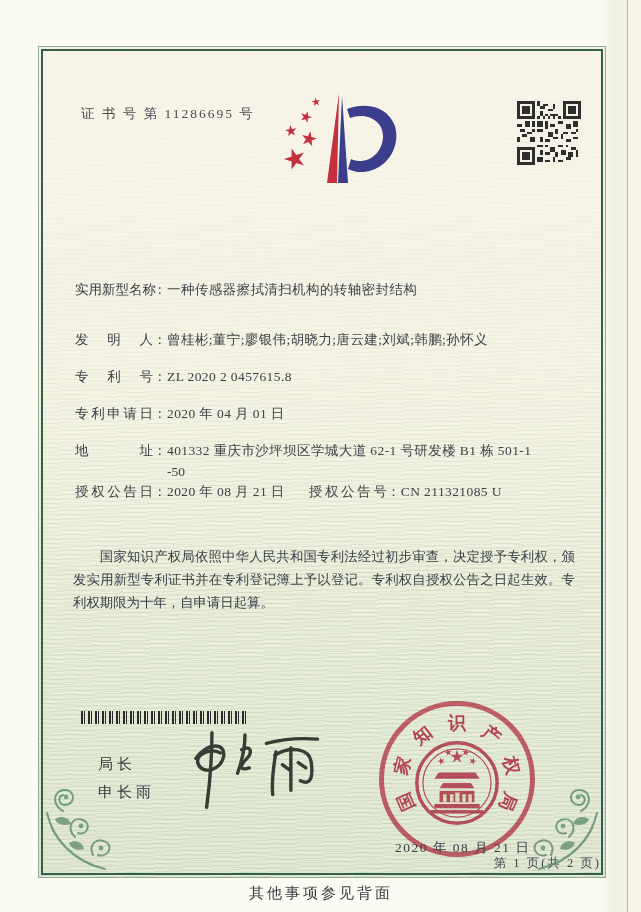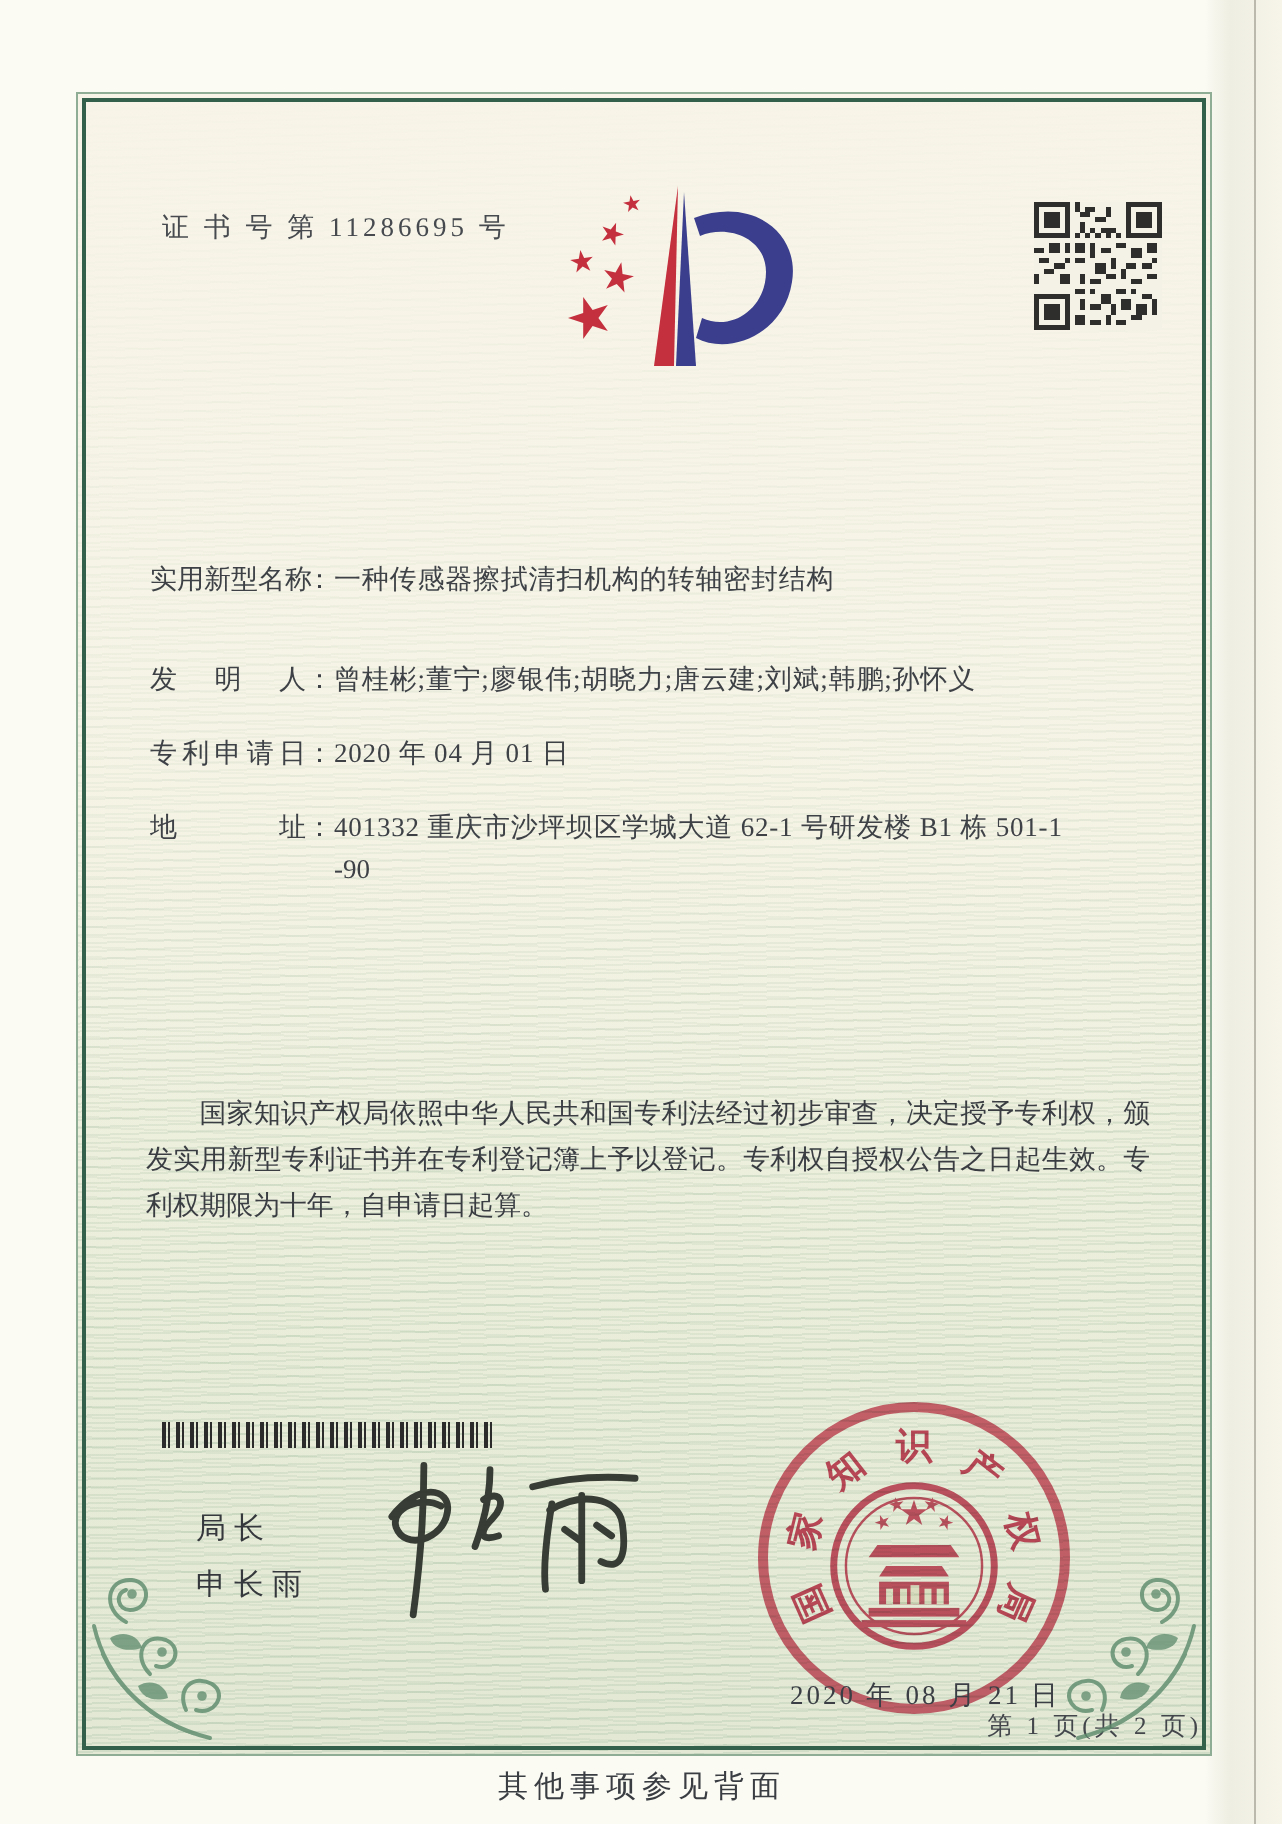--- a/index.html
+++ b/index.html
@@ -127,25 +127,31 @@
 
 
     <div class="fields">
       <div class="row row-name">
         <span class="flabel">实用新型名称</span><span class="colon">：</span><span class="fvalue">一种传感器擦拭清扫机构的转轴密封结构</span>
       </div>
       <div class="row">
         <span class="flabel">发明人</span><span class="colon">：</span><span class="fvalue">曾桂彬;董宁;廖银伟;胡晓力;唐云建;刘斌;韩鹏;孙怀义</span>
       </div>
       <div class="row">
+        <span class="flabel">专利号</span><span class="colon">：</span><span class="fvalue">ZL 2020 2 0457615.8</span>
+      </div>
+      <div class="row">
         <span class="flabel">专利申请日</span><span class="colon">：</span><span class="fvalue">2020 年 04 月 01 日</span>
       </div>
       <div class="row row-addr">
         <span class="flabel">地址</span><span class="colon">：</span><span class="fvalue">401332 重庆市沙坪坝区学城大道 62-1 号研发楼 B1 栋 501-1</span>
-        <div class="addr2">-90</div>
+        <div class="addr2">-50</div>
+      </div>
+      <div class="row">
+        <span class="flabel">授权公告日</span><span class="colon">：</span><span class="fvalue">2020 年 08 月 21 日</span><span class="flabel flabel2">授权公告号</span><span class="colon">：</span><span class="fvalue">CN 211321085 U</span>
       </div>
     </div>
 
     <div class="paras">
       <p>国家知识产权局依照中华人民共和国专利法经过初步审查，决定授予专利权，颁发实用新型专利证书并在专利登记簿上予以登记。专利权自授权公告之日起生效。专利权期限为十年，自申请日起算。</p>
     </div>
 
     <div class="barcode"></div>
 
     <div class="director">

